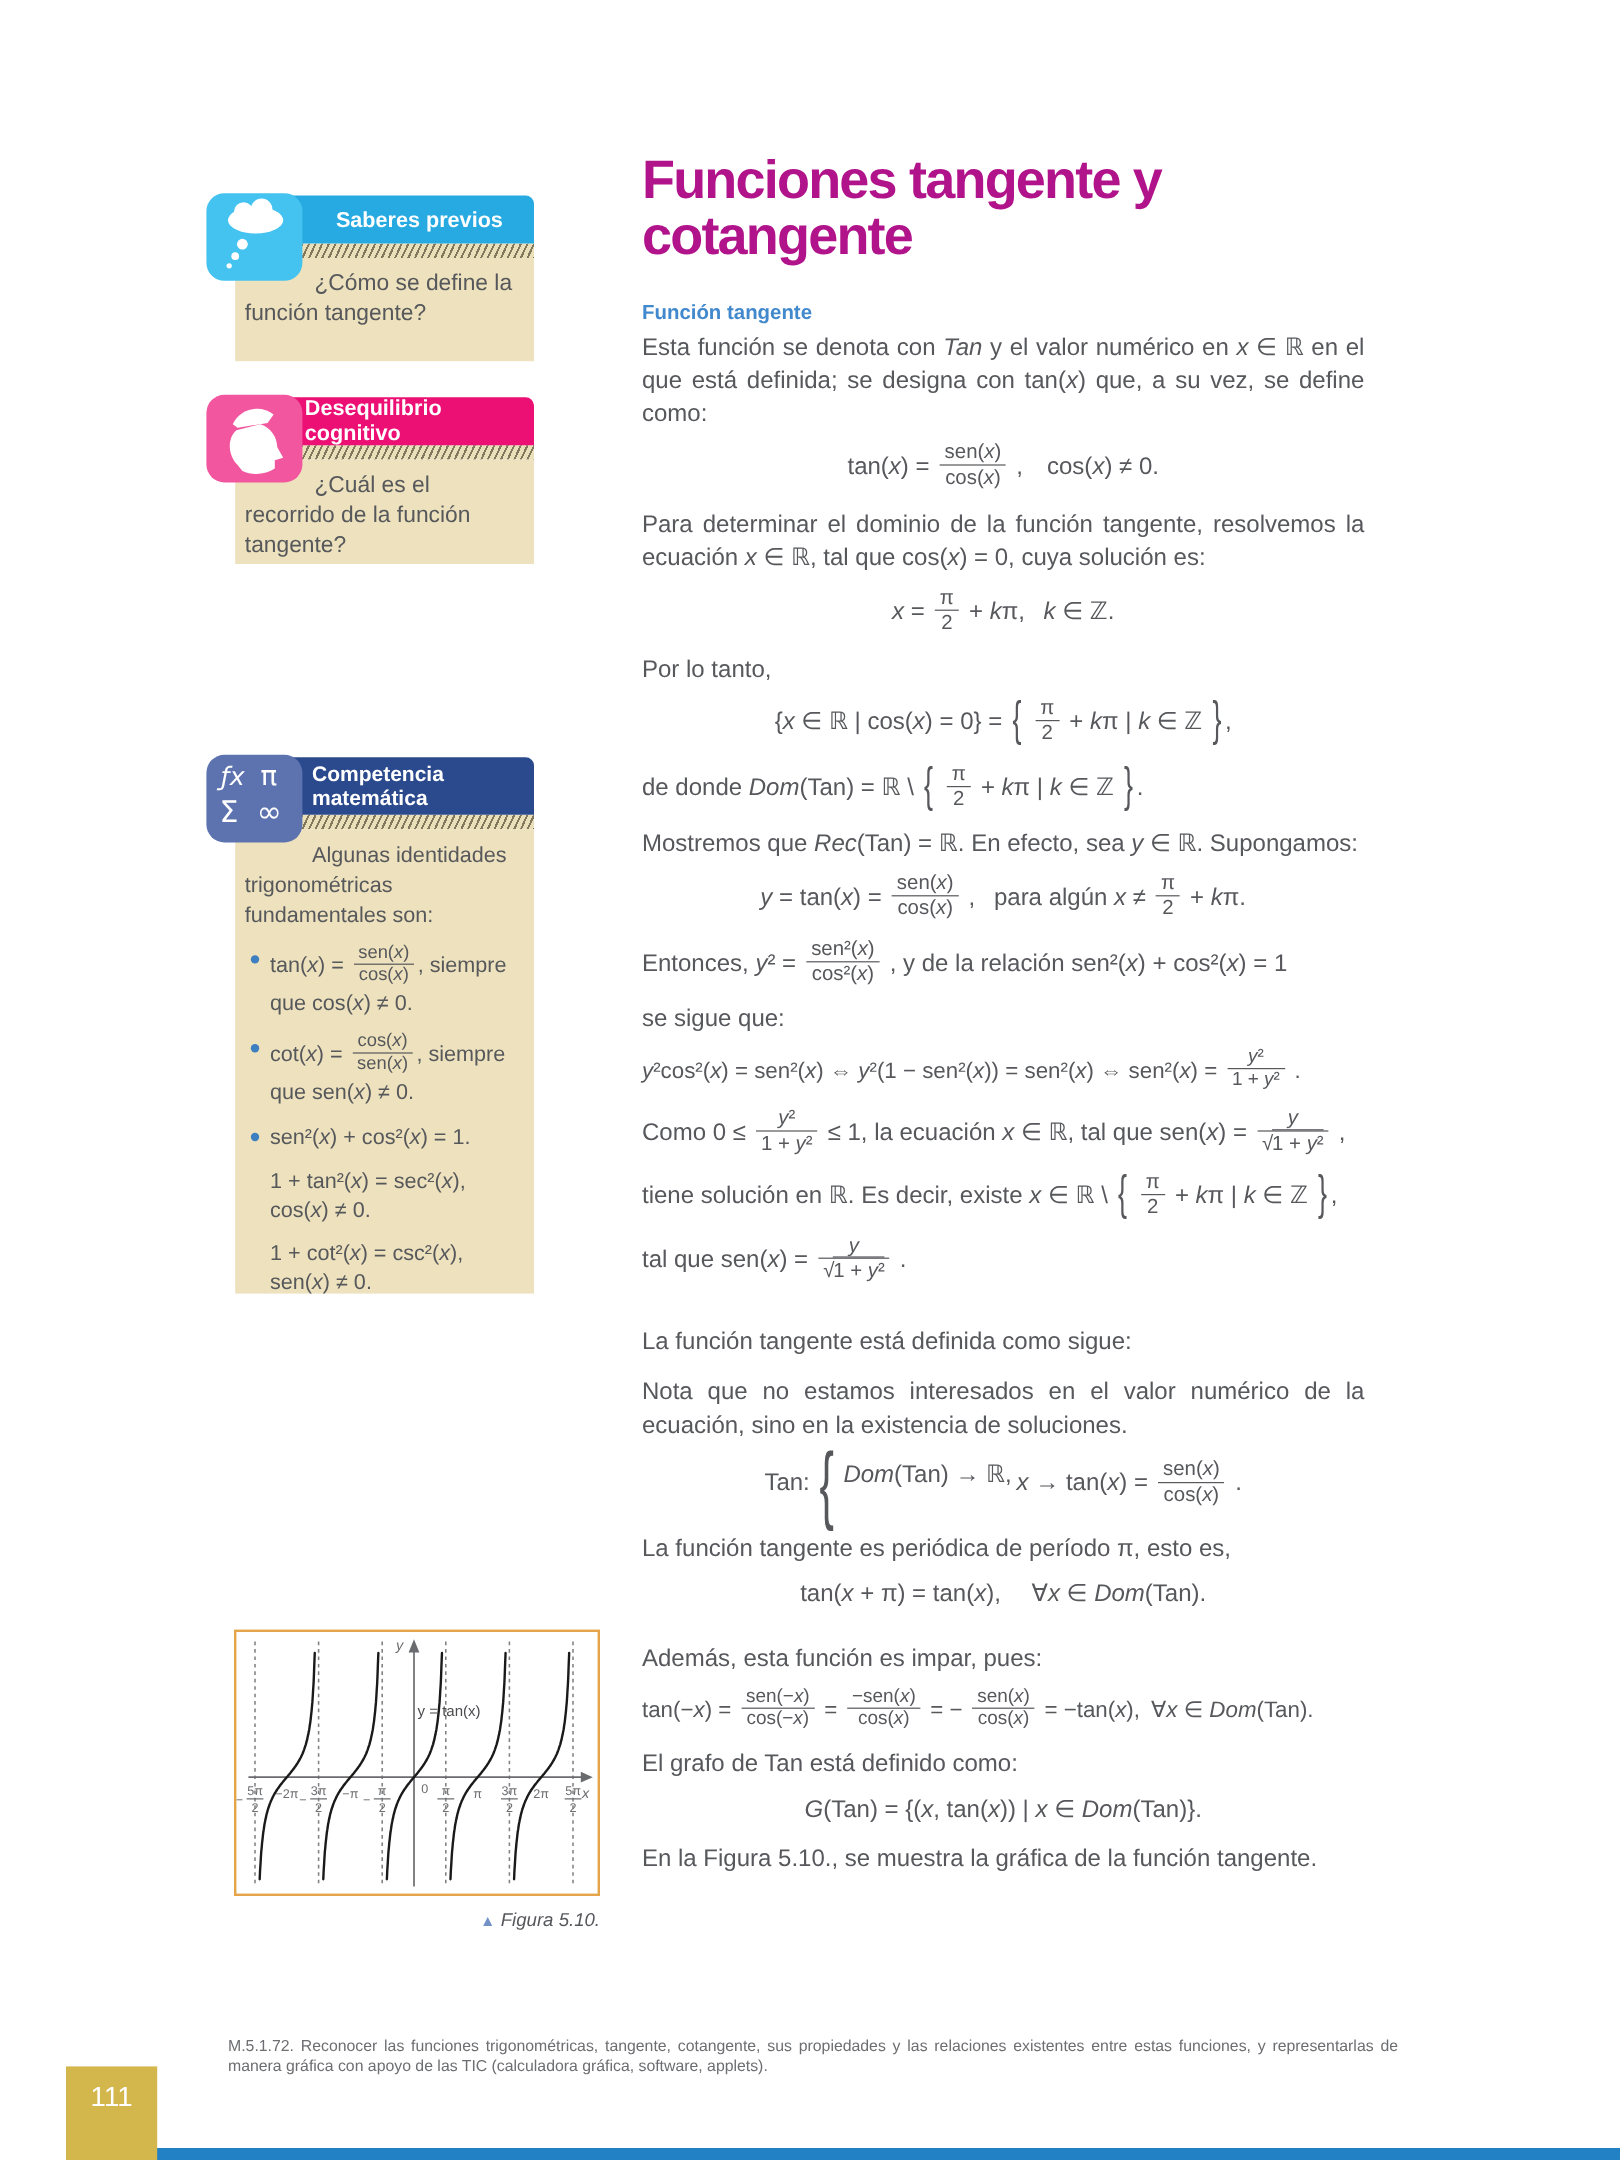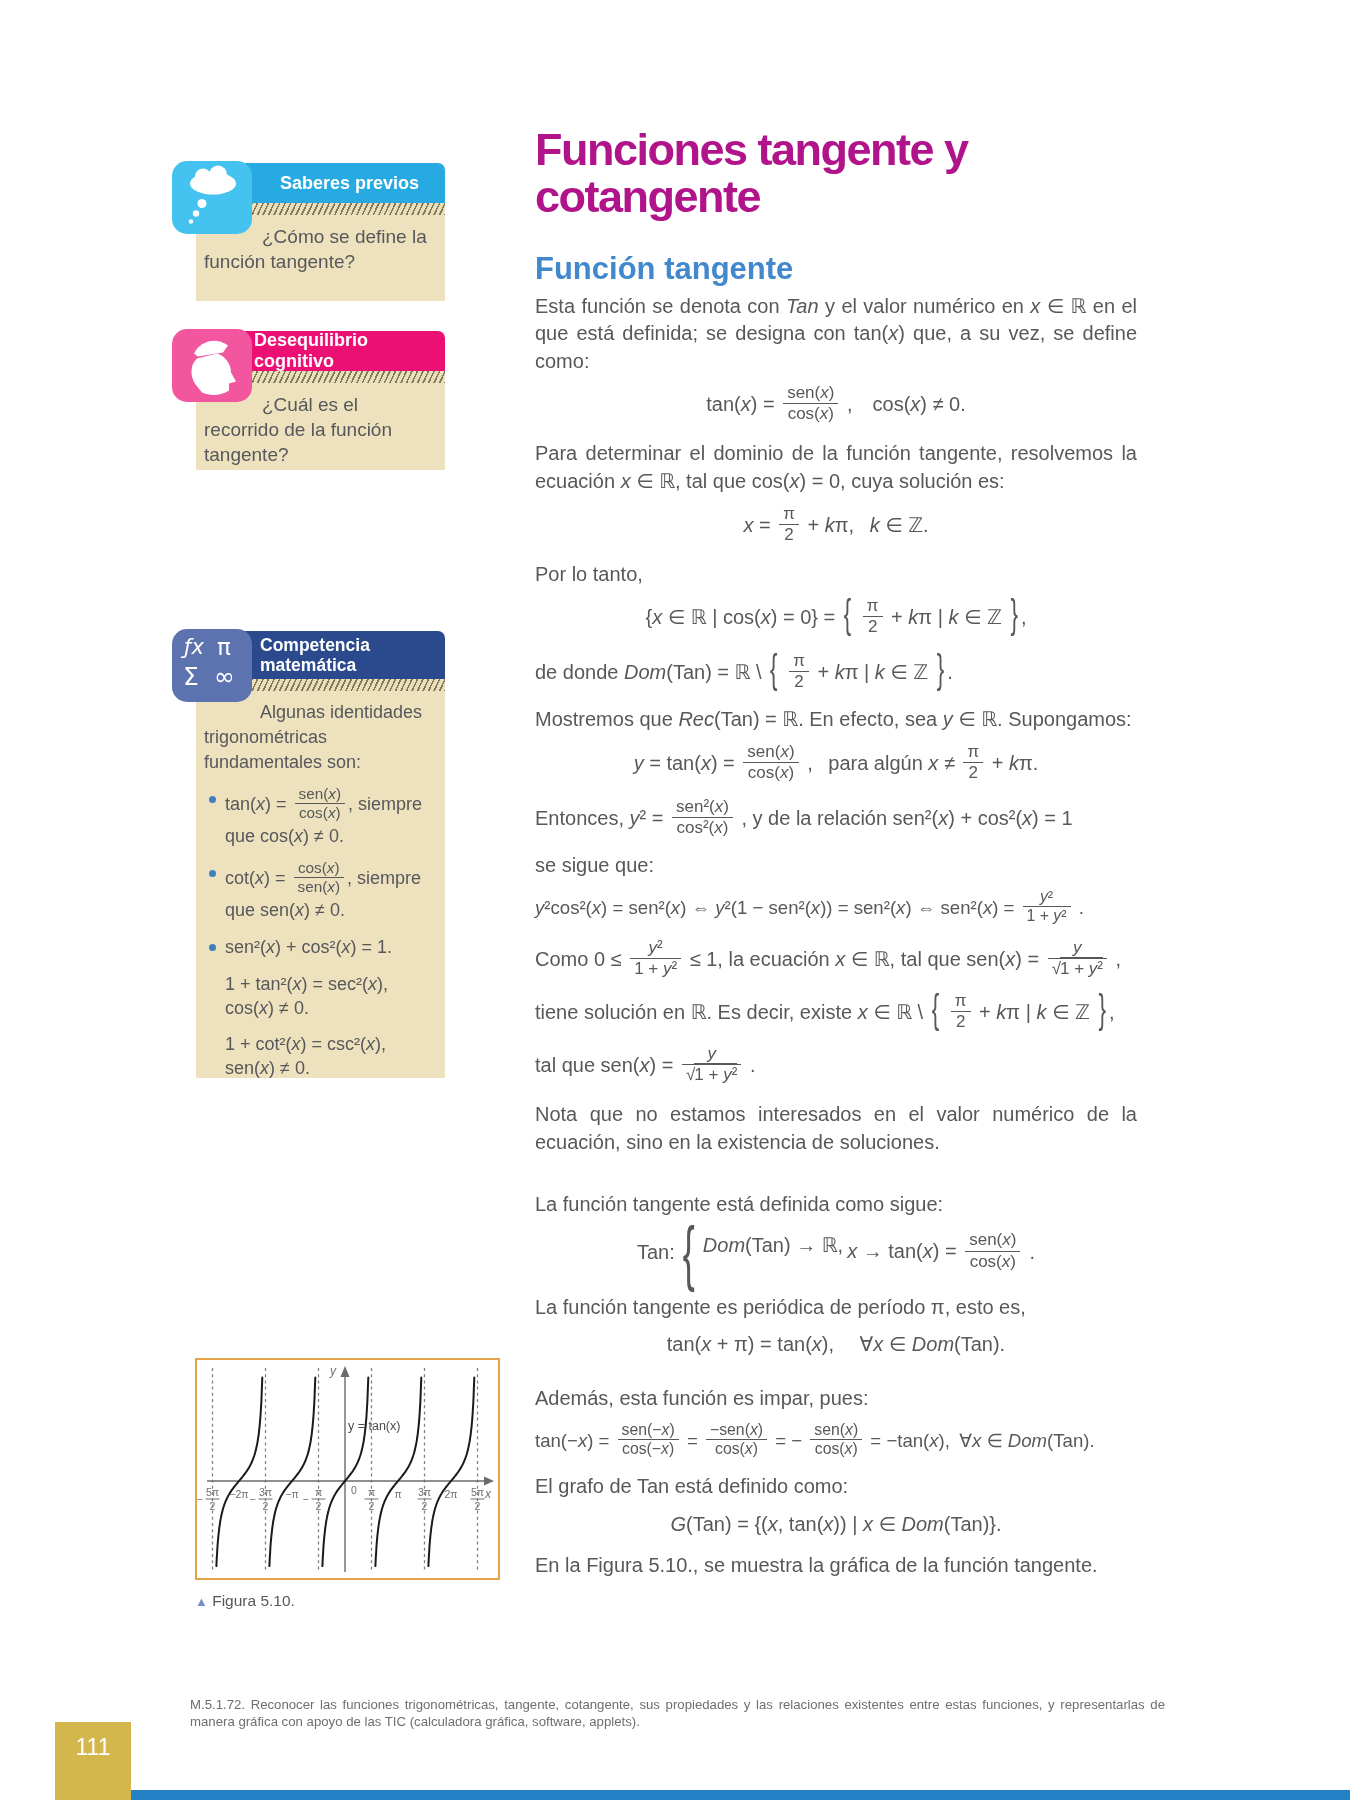--- a/index.html
+++ b/index.html
@@ -30,21 +30,21 @@
   .bullet-item{display:flex;margin:12px 0 4px;}
   .bullet-item .dot{width:7px;height:7px;border-radius:50%;background:var(--dot-blue,#3e7fc1);
        margin:9px 9px 0 5px;flex:none;}
   .bullet-text{font-size:18px;line-height:25px;}
   .bullet-sub{font-size:18px;line-height:24px;margin:12px 2px 0 21px;}
 
   
   .main-col{position:absolute;left:535px;top:126px;width:602px;}
   .doc-title{font-size:45px;font-weight:bold;letter-spacing:-1.5px;line-height:1.05;
              color:var(--title-magenta,#b1138b);margin:0 0 30px;}
-  .sec-head{font-size:31px;font-weight:bold;color:var(--section-blue,#4189cc);margin:0 0 6px;}
+  .sec-head{font-size:17px;font-weight:bold;color:var(--section-blue,#4189cc);margin:0 0 6px;}
   .blk{font-size:20px;line-height:1.38;margin:0 0 10px;}
   .blk-p{text-align:justify;}
   .blk-pl{text-align:left;}
   .blk-f{text-align:center;margin:10px 0 14px;}
   .blk-fl{text-align:left;margin:8px 0 12px;}
   .sm{font-size:18.6px;}
   i{font-style:italic;}
 
   .frac{display:inline-block;vertical-align:middle;text-align:center;font-size:.85em;
         line-height:1.18;margin:0 3px;transform:translateY(-2px);}
@@ -57,22 +57,22 @@
 
   .blk-cases{display:flex;align-items:center;justify-content:center;gap:6px;margin:8px 0 16px;}
   .cbrace{font-weight:300;font-size:36px;display:inline-block;transform:scaleY(2.0);margin:0 2px;}
   .crows{display:inline-flex;flex-direction:row;text-align:left;gap:4px;}
   .cpost{align-self:center;}
 
   
   .figure-box{position:absolute;left:195px;top:1358px;width:305px;height:222px;background:#fff;
       border:2px solid var(--orange,#e6a44a);box-sizing:border-box;}
   .figure-box svg{display:block;}
-  .fig-caption{position:absolute;left:195px;top:1592px;width:305px;text-align:left;
-      font-size:15.5px;color:var(--text-gray,#57585c);}
+  .fig-caption{position:absolute;left:195px;top:1592px;width:305px;text-align:right;
+      font-size:15.5px;color:var(--text-gray,#57585c);font-style:italic;}
   .fig-caption .tri{color:var(--caption-blue,#7291c7);font-size:13px;}
   .asym{stroke:#818181;stroke-width:1.3;stroke-dasharray:3 3.2;fill:none;}
   .axis{stroke:#6a6b6e;stroke-width:1.4;fill:none;}
   .axisfill{fill:#6a6b6e;}
   .curve{stroke:#1a1a1a;stroke-width:2;fill:none;stroke-linecap:round;}
   .tick{font-size:10.5px;fill:#6d6e71;font-family:"Liberation Sans","DejaVu Sans",sans-serif;}
   .tickbar{stroke:#6d6e71;stroke-width:1;}
   .axlbl{font-size:12px;fill:#6d6e71;font-style:italic;}
   .curvelbl{font-size:12.5px;fill:#4a4b4e;}
 
@@ -224,22 +224,22 @@
         <div class="blk blk-f">{<i>x</i> ∈ ℝ | cos(<i>x</i>) = 0} = <span class="bb">{</span> <span class="frac"><span class="num">π</span><span class="den">2</span></span> + <i>k</i>π | <i>k</i> ∈ ℤ <span class="bb">}</span>,</div>
         <div class="blk blk-fl">de donde <i>Dom</i>(Tan) = ℝ \ <span class="bb">{</span> <span class="frac"><span class="num">π</span><span class="den">2</span></span> + <i>k</i>π | <i>k</i> ∈ ℤ <span class="bb">}</span>.</div>
         <div class="blk blk-p">Mostremos que <i>Rec</i>(Tan) = ℝ. En efecto, sea <i>y</i> ∈ ℝ. Supongamos:</div>
         <div class="blk blk-f"><i>y</i> = tan(<i>x</i>) = <span class="frac"><span class="num">sen(<i>x</i>)</span><span class="den">cos(<i>x</i>)</span></span> ,  para algún <i>x</i> ≠ <span class="frac"><span class="num">π</span><span class="den">2</span></span> + <i>k</i>π.</div>
         <div class="blk blk-fl">Entonces, <i>y</i>² = <span class="frac"><span class="num">sen²(<i>x</i>)</span><span class="den">cos²(<i>x</i>)</span></span> , y de la relación sen²(<i>x</i>) + cos²(<i>x</i>) = 1</div>
         <div class="blk blk-pl">se sigue que:</div>
         <div class="blk blk-fl sm"><i>y</i>²cos²(<i>x</i>) = sen²(<i>x</i>) ⇔ <i>y</i>²(1 − sen²(<i>x</i>)) = sen²(<i>x</i>) ⇔ sen²(<i>x</i>) = <span class="frac"><span class="num"><i>y</i>²</span><span class="den">1 + <i>y</i>²</span></span> .</div>
         <div class="blk blk-fl">Como 0 ≤ <span class="frac"><span class="num"><i>y</i>²</span><span class="den">1 + <i>y</i>²</span></span> ≤ 1, la ecuación <i>x</i> ∈ ℝ, tal que sen(<i>x</i>) = <span class="frac"><span class="num"><i>y</i></span><span class="den"><span class="sq">√</span><span class="ol">1 + <i>y</i>²</span></span></span> ,</div>
         <div class="blk blk-fl">tiene solución en ℝ. Es decir, existe <i>x</i> ∈ ℝ \ <span class="bb">{</span> <span class="frac"><span class="num">π</span><span class="den">2</span></span> + <i>k</i>π | <i>k</i> ∈ ℤ <span class="bb">}</span>,</div>
         <div class="blk blk-fl">tal que sen(<i>x</i>) = <span class="frac"><span class="num"><i>y</i></span><span class="den"><span class="sq">√</span><span class="ol">1 + <i>y</i>²</span></span></span> .</div>
+        <div class="blk blk-pl" style="margin-top: 34px;">La función tangente está definida como sigue:</div>
         <div class="blk blk-p" style="margin-top: 14px;">Nota que no estamos interesados en el valor numérico de la ecuación, sino en la existencia de soluciones.</div>
-        <div class="blk blk-pl" style="margin-top: 34px;">La función tangente está definida como sigue:</div>
         <div class="blk blk-cases">
           <span class="cpre">Tan:</span>
           <span class="cbrace">{</span>
           <span class="crows">
             <span><i>Dom</i>(Tan) → ℝ,</span>
             <span><i>x</i> → tan(<i>x</i>) = <span class="frac"><span class="num">sen(<i>x</i>)</span><span class="den">cos(<i>x</i>)</span></span></span>
           </span>
           <span class="cpost">.</span>
         </div>
         <div class="blk blk-pl">La función tangente es periódica de período π, esto es,</div>

